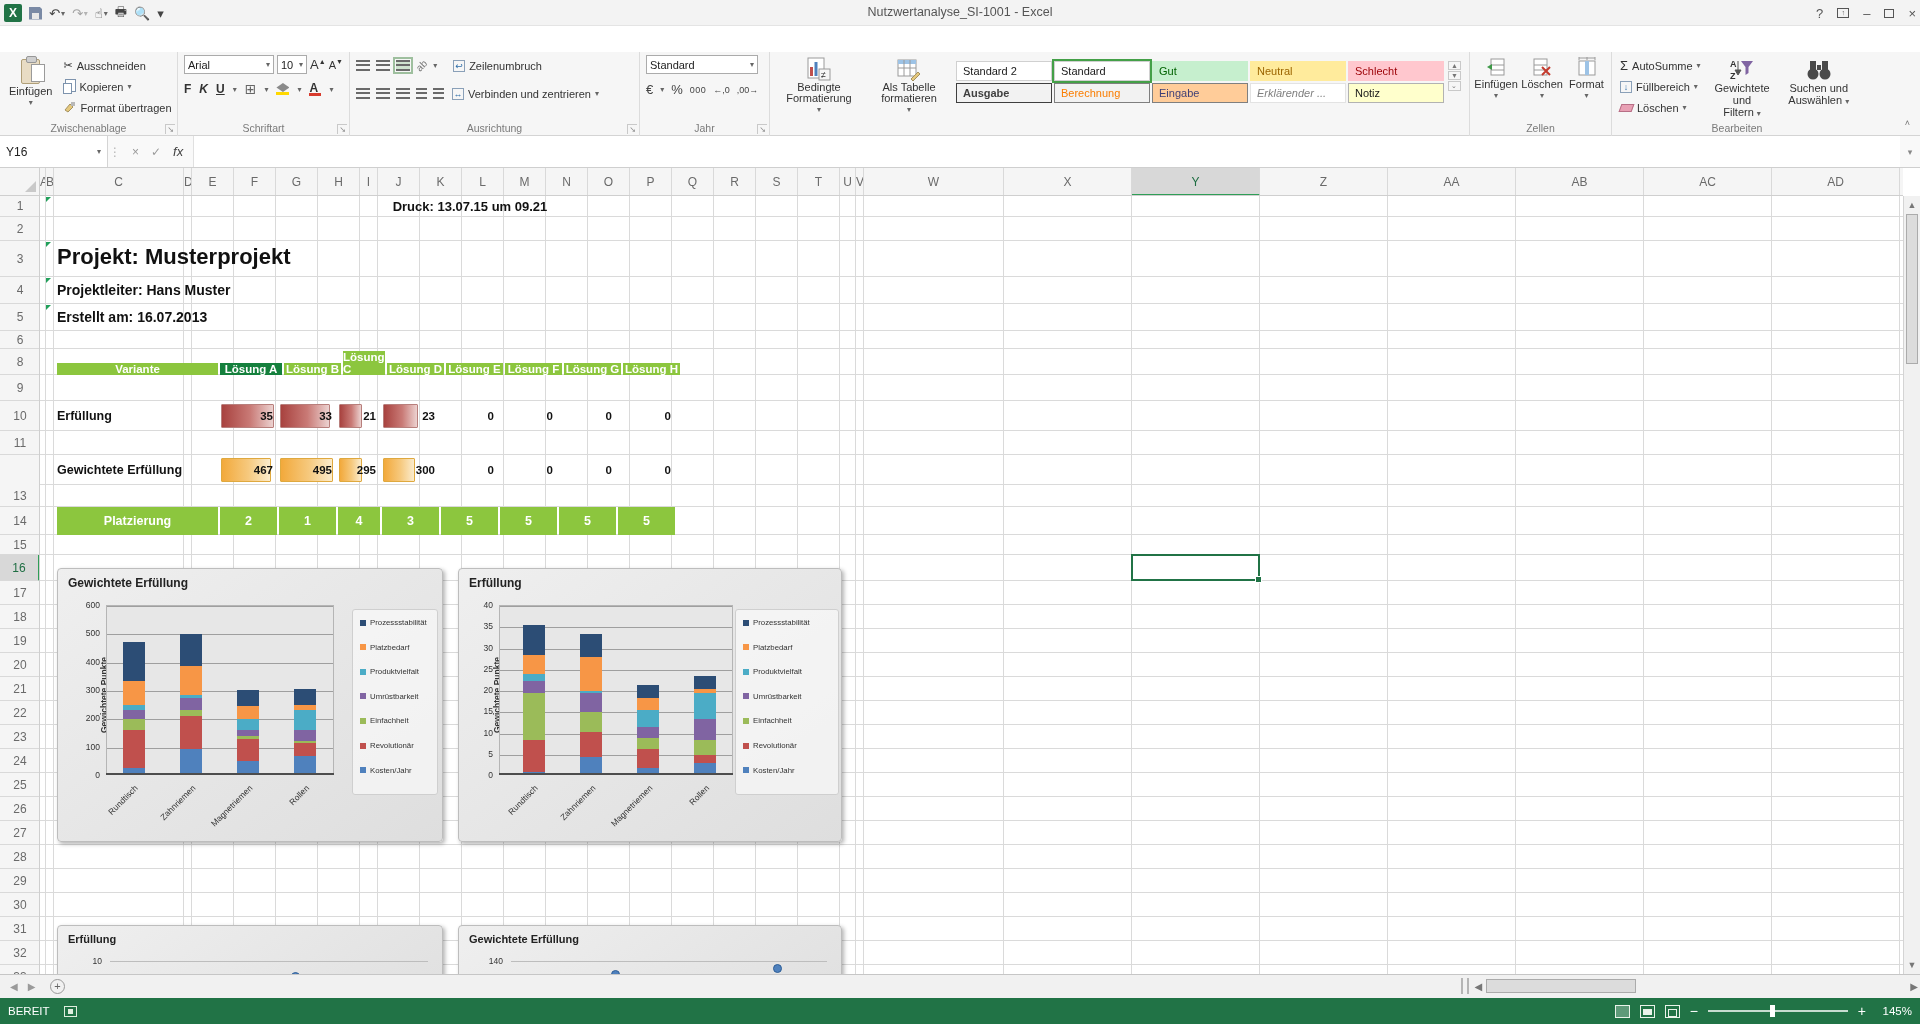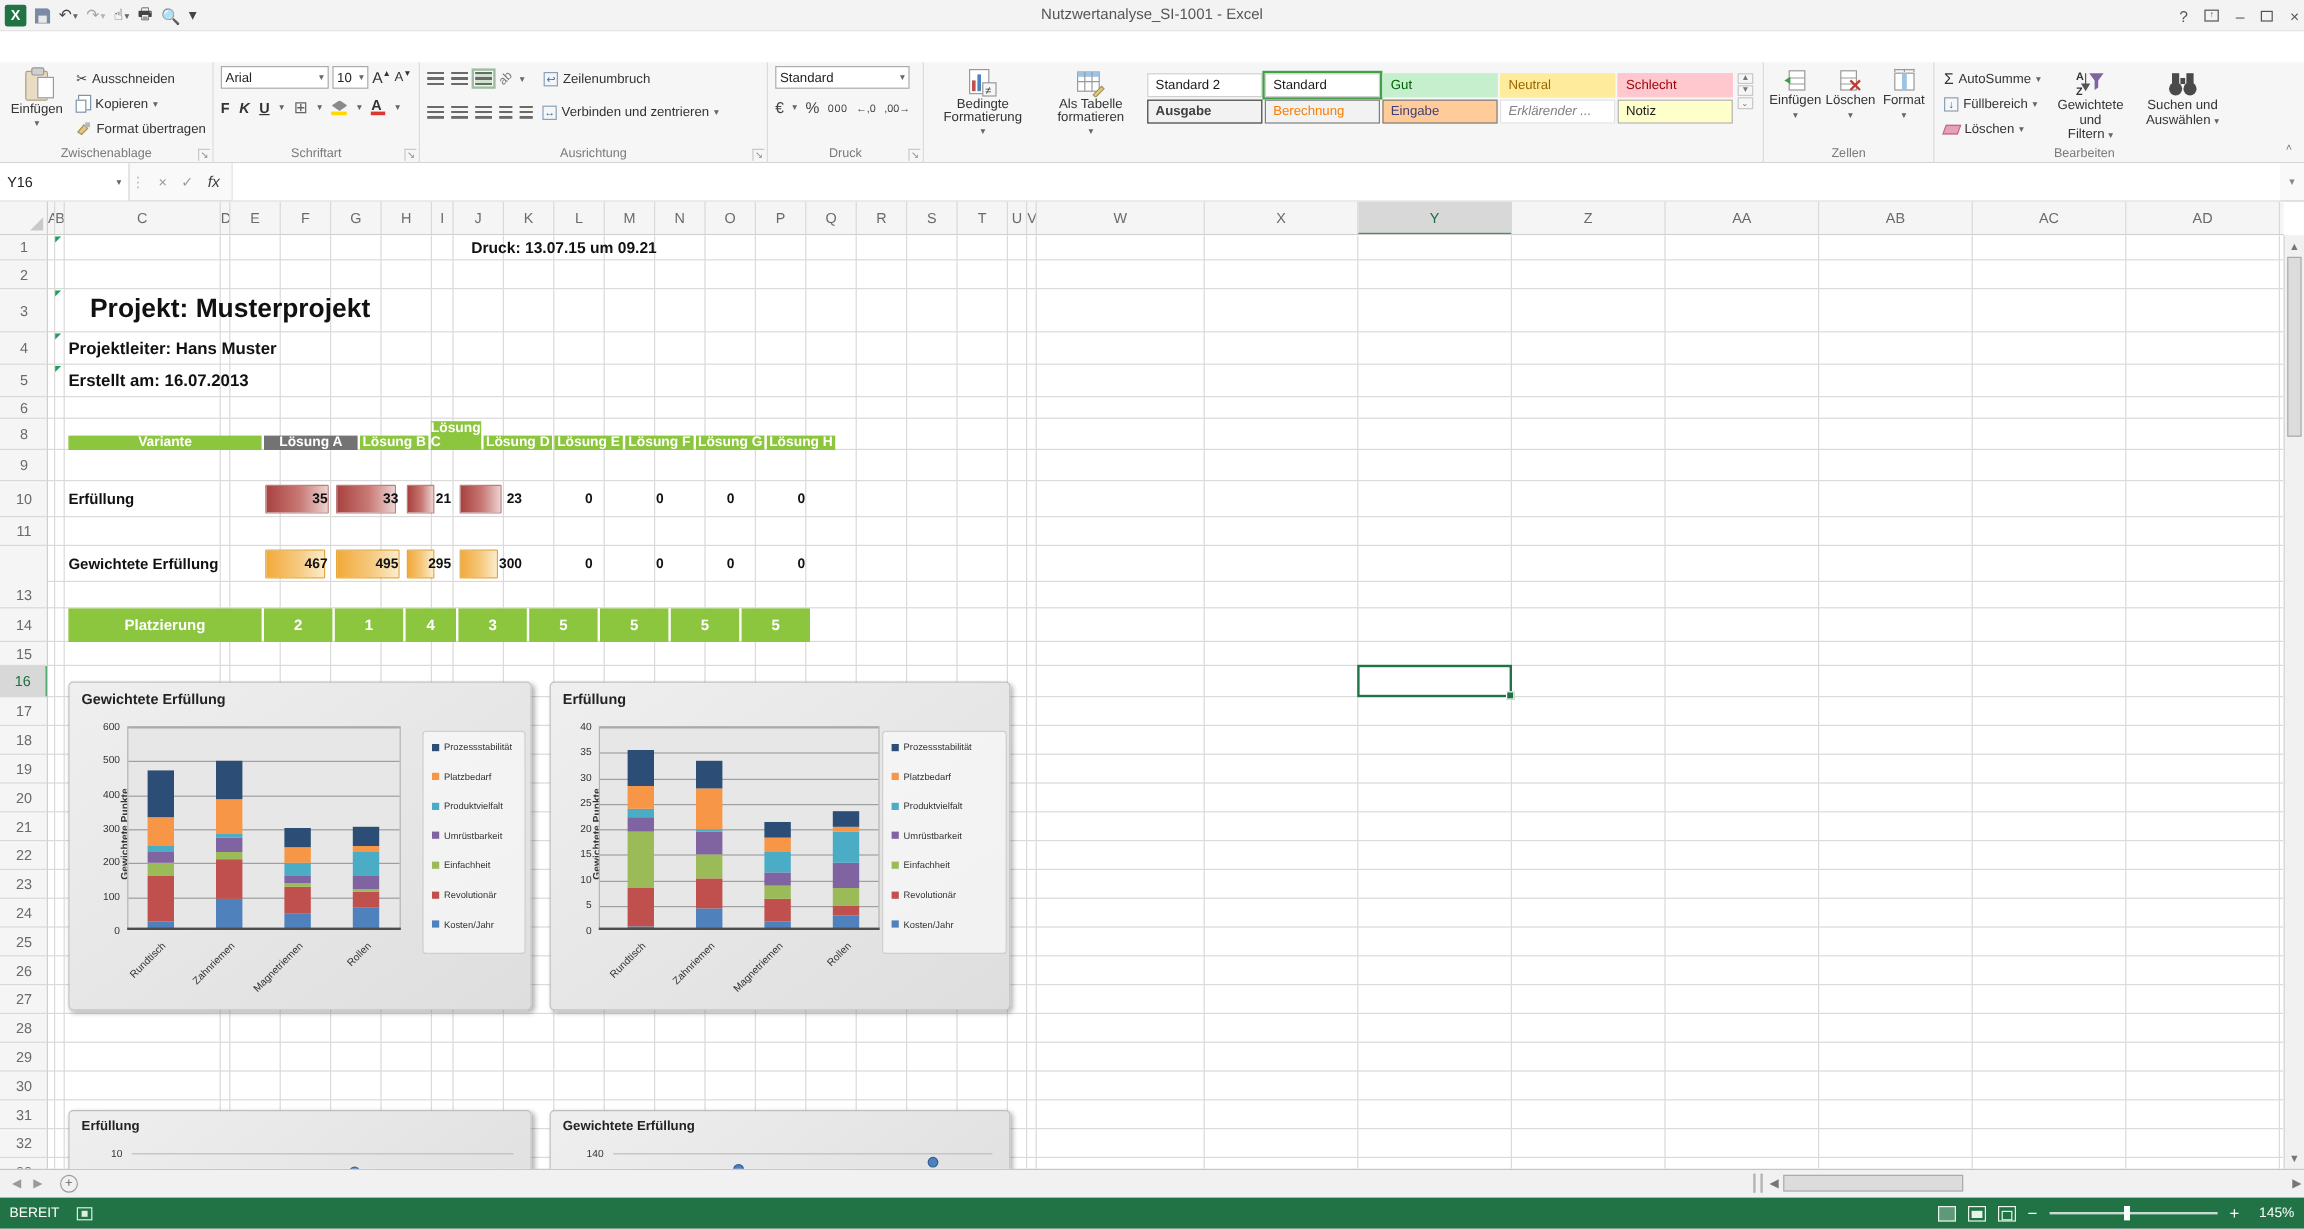--- a/index.html
+++ b/index.html
@@ -278,21 +278,21 @@
           <span class="dd">▾</span>
         </div>
       <div style="display:flex;gap:7px;align-items:center;margin-top:8px;font-size:11px;color:#444;">
         <span style="font-size:13px">€</span>
           <span class="dd">▾</span>
         <span style="font-size:13px">%</span>
         <span style="font-size:9px;letter-spacing:.5px">000</span>
         <span style="font-size:9px">←,0</span>
         <span style="font-size:9px">,00→</span>
       </div>
-      <div class="glabel">Druck</div>
+      <div class="glabel">Jahr</div>
       <div class="launcher">↘</div>
     </div>
 
     <div class="rgroup" style="width:700px">
       <div style="display:flex;gap:4px;">
         <div class="bigbtn" style="width:86px">
           <svg width="24" height="24">
             <rect x="1" y="1" width="16" height="20" fill="#fff" stroke="#9a9a9a"></rect>
             <rect x="3" y="10" width="3" height="9" fill="#c0504d"></rect>
               <rect x="7.5" y="5" width="3" height="14" fill="#4f81bd"></rect>
@@ -562,28 +562,28 @@
         <div class="hline" style="top: 744px;"></div>
         <div class="hline" style="top: 768px;"></div>
       </div>
 
     <div class="note-tri" style="left:6px;top:1px"></div>
     <div class="note-tri" style="left:6px;top:46px"></div>
     <div class="note-tri" style="left:6px;top:82px"></div>
     <div class="note-tri" style="left:6px;top:109px"></div>
 
     <div class="sheettext" style="left:300px;top:3px;width:260px;text-align:center;font-size:13px;font-weight:700">Druck: 13.07.15 um 09.21</div>
-    <div class="sheettext" style="left:35px;top:48px;font-size:22px;font-weight:700">Projekt: Musterprojekt</div>
+    <div class="sheettext" style="left:17px;top:48px;font-size:22px;font-weight:700">Projekt: Musterprojekt</div>
     <div class="sheettext" style="left:17px;top:86px;font-size:14px;font-weight:700">Projektleiter: Hans Muster</div>
     <div class="sheettext" style="left:17px;top:113px;font-size:14px;font-weight:700">Erstellt am: 16.07.2013</div>
 
     <div class="ntable" id="ntable">
         <div class="trow" style="top: 0px; height: 26px; align-items: flex-end;">
           <div class="gcell" style="width: 161px; background: rgb(140, 198, 62);">Variante</div>
-          <div class="gcell" style="width: 78px; background: #737373;">Lösung A</div>
+          <div class="gcell" style="width: 62px; background: #15803d;">Lösung A</div>
           <div class="gcell" style="width: 57px; background: rgb(140, 198, 62);">Lösung B</div>
           <div class="gcell" style="width: 42px; background: rgb(140, 198, 62);">Lösung C</div>
           <div class="gcell" style="width: 57px; background: rgb(140, 198, 62);">Lösung D</div>
           <div class="gcell" style="width: 57px; background: rgb(140, 198, 62);">Lösung E</div>
           <div class="gcell" style="width: 57px; background: rgb(140, 198, 62);">Lösung F</div>
           <div class="gcell" style="width: 57px; background: rgb(140, 198, 62);">Lösung G</div>
           <div class="gcell" style="width: 57px; background: rgb(140, 198, 62);">Lösung H</div>
         </div>
         <div class="trow" style="top: 52px; height: 30px;">
           <div class="lcell" style="width: 161px;">Erfüllung</div>

